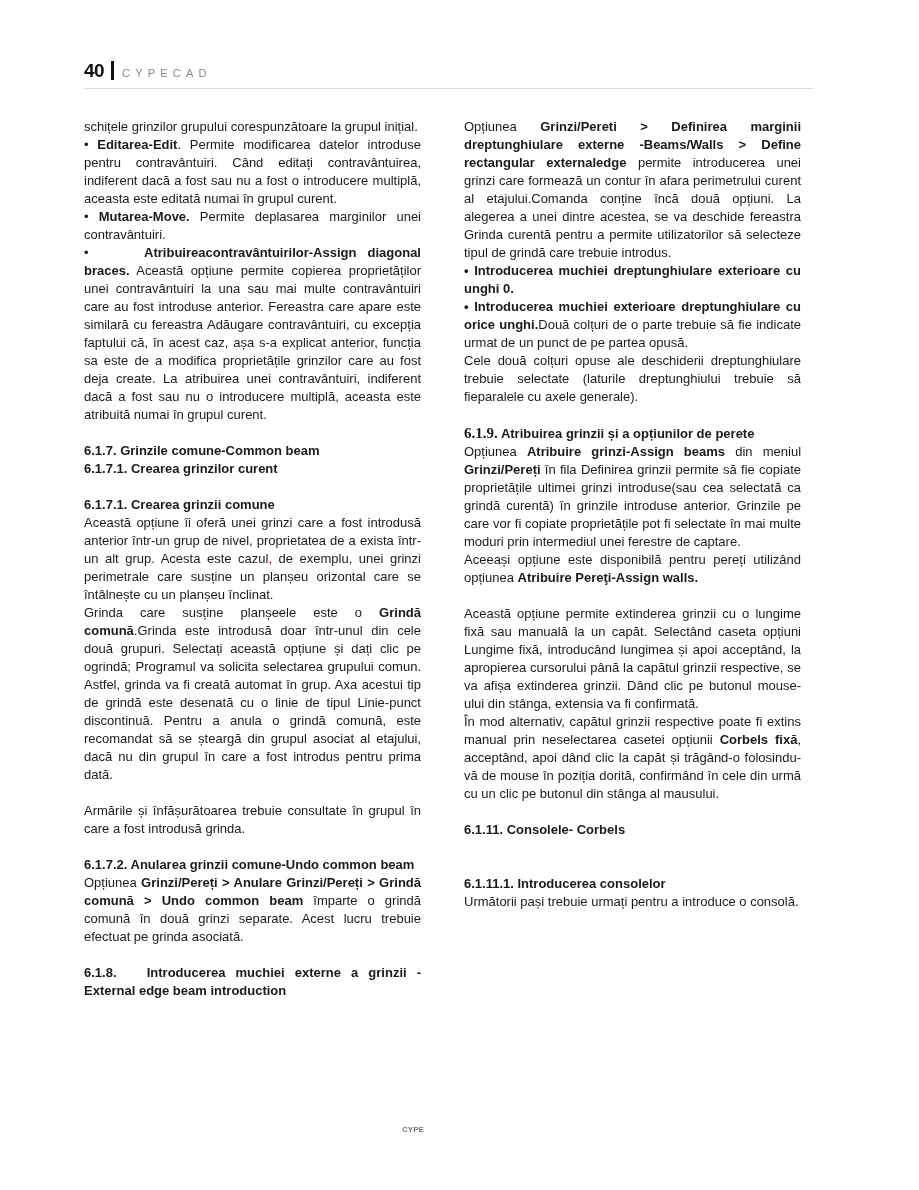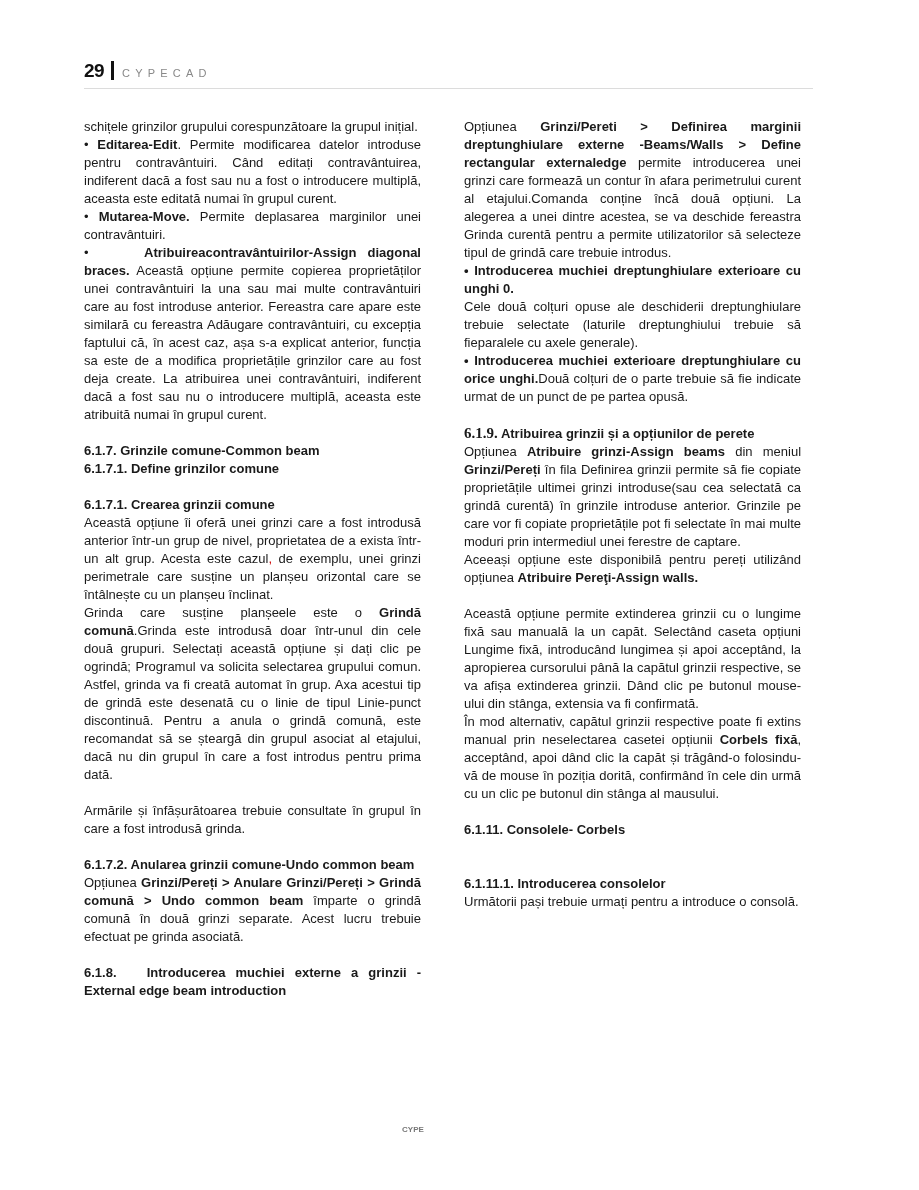--- a/index.html
+++ b/index.html
@@ -18,38 +18,38 @@
   .gap { height: 18px; }
   .serif-num { font-family: "Liberation Serif", serif; font-size: 15px; font-weight: bold; }
   b { font-weight: bold; }
   .footer { position: absolute; left: 0; width: 826px; top: 1125px; text-align: center; font-size: 8px; color: #777; font-weight: bold; }
   .red { color: #c00; }
 </style>
 </head>
 <body>
 
 <div class="header">
-  <span class="page-num">29</span>
+  <span class="page-num">40</span>
   <span class="sep"></span>
   <span class="brand">CYPECAD</span>
 </div>
 
 <div class="col left">
   <p class="p">schițele grinzilor grupului corespunzătoare la grupul inițial.</p>
 
   <p class="p"><span>• </span><b>Editarea-Edit</b><span>. Permite modificarea datelor introduse pentru contravântuiri. Când editați contravântuirea, indiferent dacă a fost sau nu a fost o introducere multiplă, aceasta este editată numai în grupul curent.</span></p>
 
   <p class="p"><span>• </span><b>Mutarea-Move.</b><span> Permite deplasarea marginilor unei contravântuiri.</span></p>
 
   <p class="p" style="white-space: pre-wrap;"><span>•     </span><b>Atribuireacontravântuirilor-Assign diagonal braces.</b><span> Această opțiune permite copierea proprietăților unei contravântuiri la una sau mai multe contravântuiri care au fost introduse anterior. Fereastra care apare este similară cu fereastra Adăugare contravântuiri, cu excepția faptului că, în acest caz, așa s-a explicat anterior, funcția sa este de a modifica proprietățile grinzilor care au fost deja create. La atribuirea unei contravântuiri, indiferent dacă a fost sau nu o introducere multiplă, aceasta este atribuită numai în grupul curent.</span></p>
 
   <div class="gap"></div>
 
   <p class="h">6.1.7. Grinzile comune-Common beam</p>
-  <p class="h">6.1.7.1. Define grinzilor comune</p>
+  <p class="h">6.1.7.1. Crearea grinzilor curent</p>
 
   <div class="gap"></div>
 
   <p class="h">6.1.7.1. Crearea grinzii comune</p>
   <p class="p"><span>Această opțiune îi oferă unei grinzi care a fost introdusă anterior într-un grup de nivel, proprietatea de a exista într-un alt grup. Acesta este cazul</span><span class="red">,</span><span> de exemplu, unei grinzi perimetrale care susține un planșeu orizontal care se întâlnește cu un planșeu înclinat.</span></p>
 
   <p class="p"><span>Grinda care susține planșeele este o </span><b>Grindă comună</b><span>.Grinda este introdusă doar într-unul din cele două grupuri. Selectați această opțiune și dați clic pe ogrindă; Programul va solicita selectarea grupului comun. Astfel, grinda va fi creată automat în grup. Axa acestui tip de grindă este desenată cu o linie de tipul Linie-punct discontinuă. Pentru a anula o grindă comună, este recomandat să se șteargă din grupul asociat al etajului, dacă nu din grupul în care a fost introdus pentru prima dată.</span></p>
 
   <div class="gap"></div>
 
@@ -62,23 +62,23 @@
 
   <div class="gap"></div>
 
   <p class="h" style="white-space: pre-wrap;">6.1.8.   Introducerea muchiei externe a grinzii - External edge beam introduction</p>
 </div>
 
 <div class="col right">
   <p class="p"><span>Opțiunea </span><b>Grinzi/Pereti &gt; Definirea marginii dreptunghiulare externe -Beams/Walls &gt; Define rectangular externaledge</b><span> permite introducerea unei grinzi care formează un contur în afara perimetrului curent al etajului.Comanda conține încă două opțiuni. La alegerea a unei dintre acestea, se va deschide fereastra Grinda curentă pentru a permite utilizatorilor să selecteze tipul de grindă care trebuie introdus.</span></p>
 
   <p class="h">• Introducerea muchiei dreptunghiulare exterioare cu unghi 0.</p>
+  <p class="p"><b>• Introducerea muchiei exterioare dreptunghiulare cu orice unghi.</b><span>Două colțuri de o parte trebuie să fie indicate urmat de un punct de pe partea opusă.</span></p>
+
   <p class="p">Cele două colțuri opuse ale deschiderii dreptunghiulare trebuie selectate (laturile dreptunghiului trebuie să fieparalele cu axele generale).</p>
-
-  <p class="p"><b>• Introducerea muchiei exterioare dreptunghiulare cu orice unghi.</b><span>Două colțuri de o parte trebuie să fie indicate urmat de un punct de pe partea opusă.</span></p>
 
   <div class="gap"></div>
 
   <p class="h"><span class="serif-num">6.1.9.</span><span> Atribuirea grinzii și a opțiunilor de perete</span></p>
   <p class="p"><span>Opțiunea </span><b>Atribuire grinzi-Assign beams</b><span> din meniul </span><b>Grinzi/Pereți</b><span> în fila Definirea grinzii permite să fie copiate proprietățile ultimei grinzi introduse(sau cea selectată ca grindă curentă) în grinzile introduse anterior. Grinzile pe care vor fi copiate proprietățile pot fi selectate în mai multe moduri prin intermediul unei ferestre de captare.</span></p>
   <p class="p"><span>Aceeași opțiune este disponibilă pentru pereți utilizând opțiunea </span><b>Atribuire Pereţi-Assign walls.</b></p>
 
   <div class="gap"></div>
 
   <p class="p">Această opțiune permite extinderea grinzii cu o lungime fixă sau manuală la un capăt. Selectând caseta opțiuni Lungime fixă, introducând lungimea și apoi acceptând, la apropierea cursorului până la capătul grinzii respective, se va afișa extinderea grinzii. Dând clic pe butonul mouse-ului din stânga, extensia va fi confirmată.</p>

